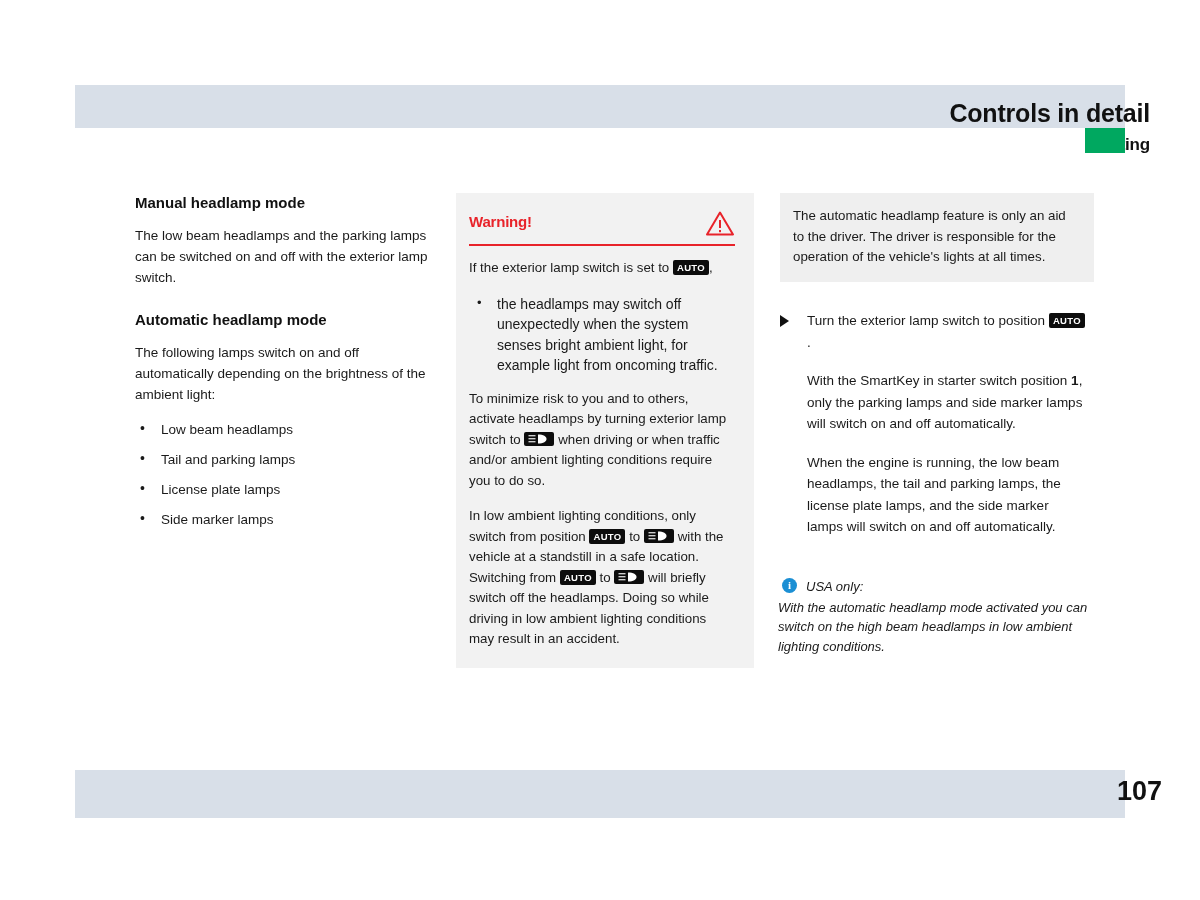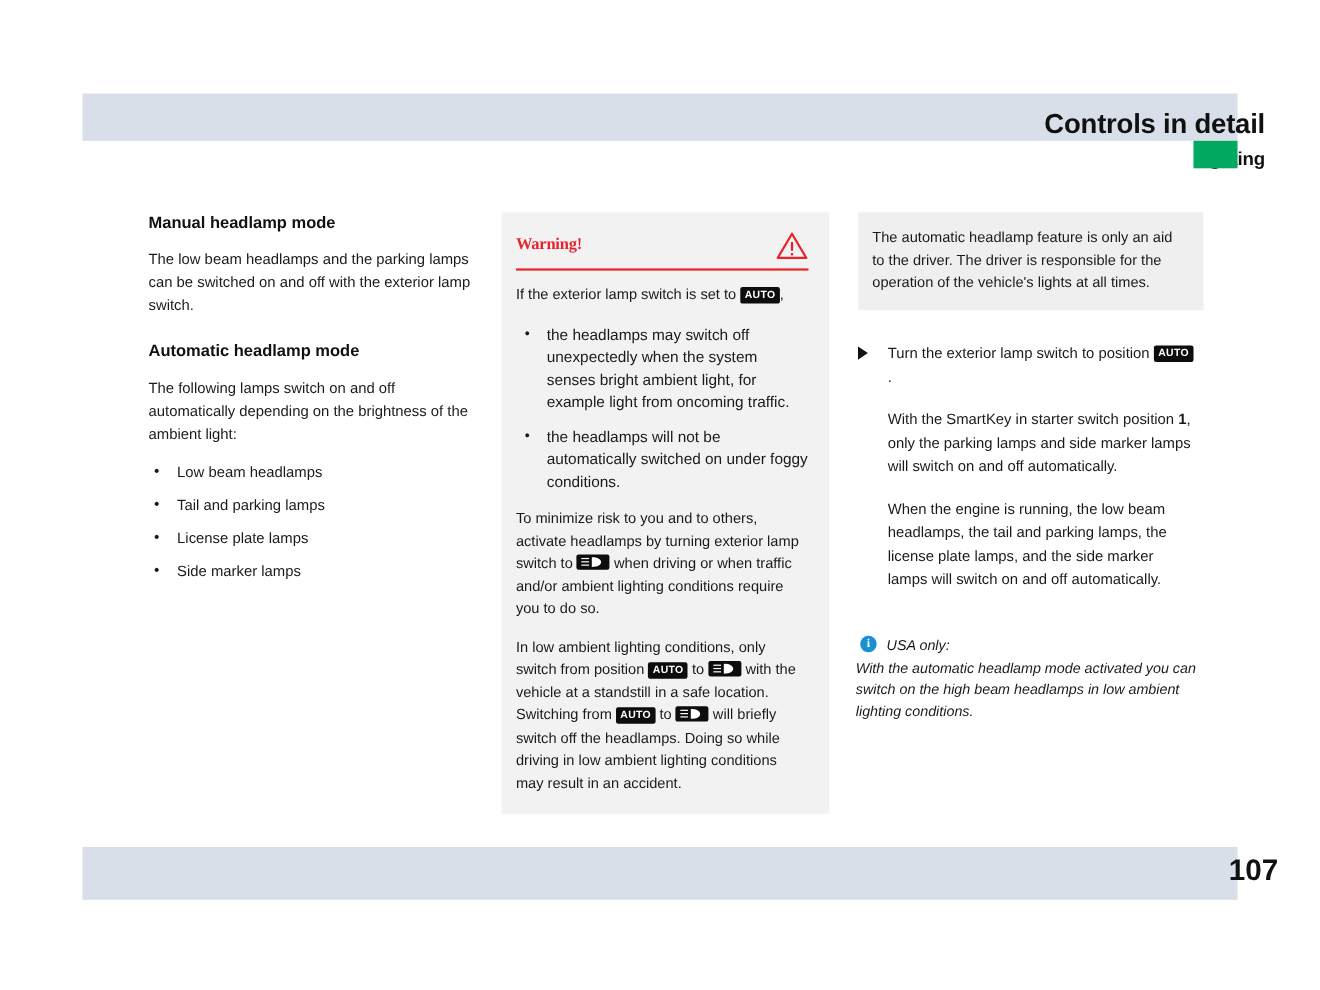--- a/index.html
+++ b/index.html
@@ -104,21 +104,20 @@
     width: 298px;
     background: #f2f2f2;
     box-sizing: border-box;
     padding: 20px 19px 18px 13px;
   }
   .warning-head {
     position: relative;
     height: 31px;
     border-bottom: 2.5px solid #e8232a;
     margin-bottom: 12px;
-    font-family: Liberation Serif, serif;
   }
   .warning-title {
     font-size: 15px;
     font-weight: bold;
     color: #e8232a;
     letter-spacing: -0.2px;
   }
   .warn-tri {
     position: absolute;
     right: 0;
@@ -302,21 +301,20 @@
       </span>
     </div>
 
     <p>
       <span>If the exterior lamp switch is set to</span>
       <span class="badge-auto">AUTO</span><span>,</span>
     </p>
 
     <ul class="bullets">
       <li>the headlamps may switch off unexpectedly when the system senses bright ambient light, for example light from oncoming traffic.</li>
-      <li>the headlamps will not be automatically switched on under foggy conditions.</li>
     </ul>
 
     <p>
       <span>To minimize risk to you and to others, activate headlamps by turning exterior lamp switch to</span>
       <span class="badge-lamp">
         <svg width="22" height="10" viewBox="0 0 22 10">
           <path d="M10 0.5 C15.5 0.5 18.5 2.4 18.5 5 C18.5 7.6 15.5 9.5 10 9.5 Z" fill="#ffffff"></path>
           <rect x="0.5" y="1.2" width="7" height="1.1" fill="#ffffff"></rect>
           <rect x="0.5" y="4.2" width="7" height="1.1" fill="#ffffff"></rect>
           <rect x="0.5" y="7.2" width="7" height="1.1" fill="#ffffff"></rect>

